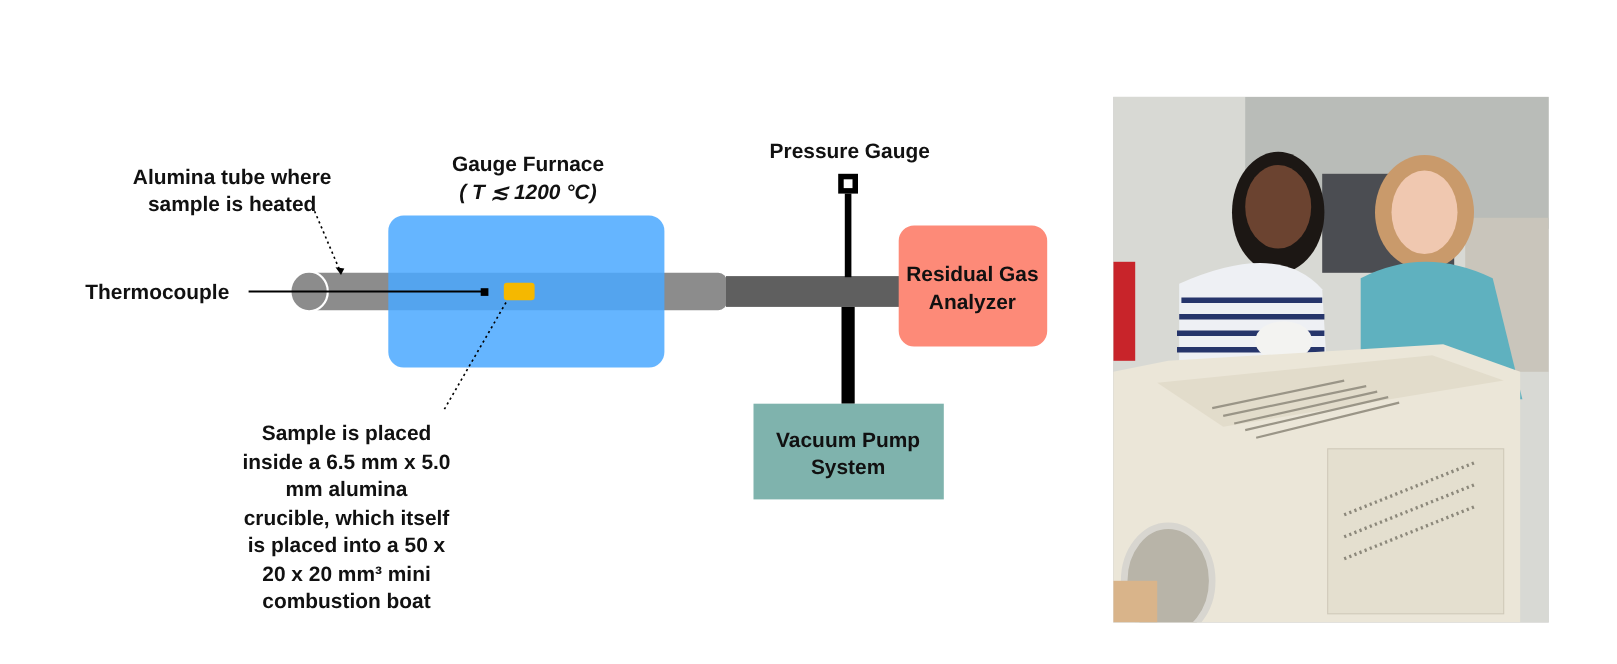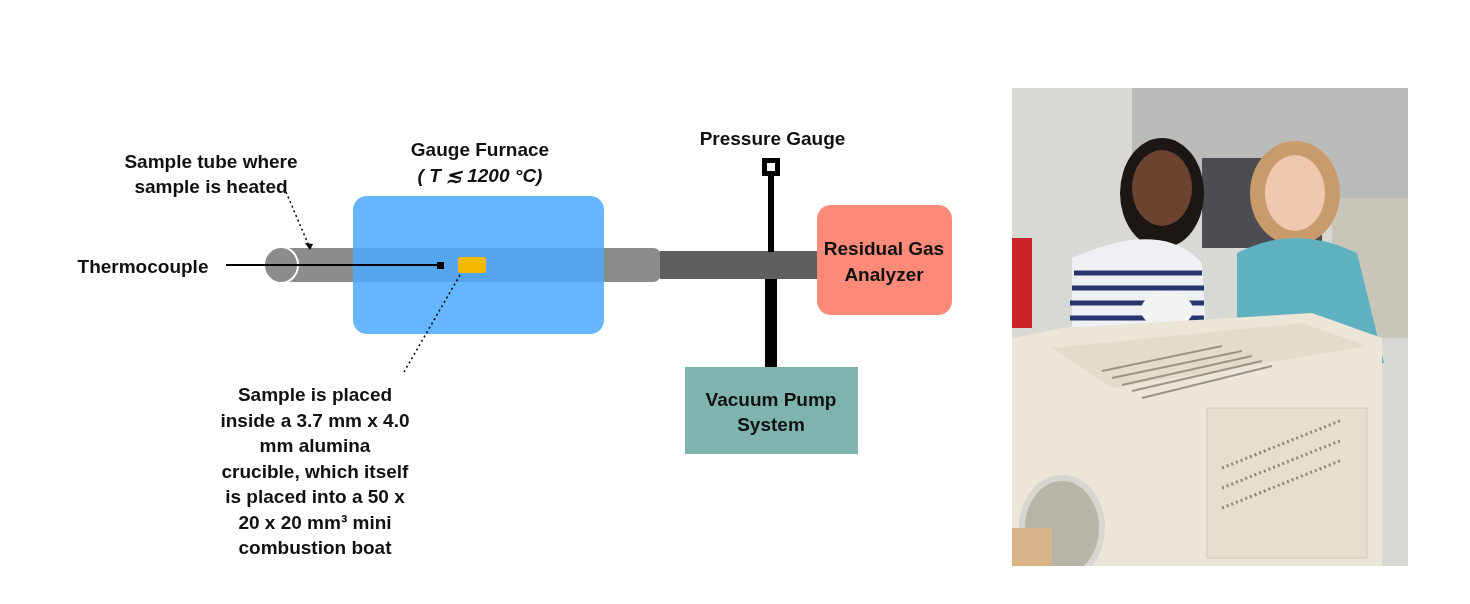--- a/index.html
+++ b/index.html
@@ -40,28 +40,28 @@
 
   <rect x="817" y="205" width="135" height="110" rx="14" fill="#fd8a78"></rect>
   <text class="box-text" x="884" y="255" text-anchor="middle">Residual Gas</text>
   <text class="box-text" x="884" y="281" text-anchor="middle">Analyzer</text>
 
   <rect x="685" y="367" width="173" height="87" fill="#7fb3ad"></rect>
   <text class="box-text" x="771" y="406" text-anchor="middle">Vacuum Pump</text>
   <text class="box-text" x="771" y="431" text-anchor="middle">System</text>
 </svg>
 
-<div class="lbl" style="left:96px; top:149px; width:230px;">Sample tube where
+<div class="lbl" style="left:96px; top:149px; width:230px;">Alumina tube where
 sample is heated</div>
 <div class="lbl" style="left:380px; top:137px; width:200px;">Gauge Furnace</div>
 <div class="lbl" style="left:380px; top:163px; width:200px;font-style:italic;">( T ≲ 1200 °C)</div>
 <div class="lbl" style="left:68px; top:254px; width:150px; text-align:center;">Thermocouple</div>
 <div class="lbl" style="left:680px; top:126px; width:185px;">Pressure Gauge</div>
 <div class="lbl" style="left:200px; top:382px; width:230px; line-height:25.5px;">Sample is placed
-inside a 3.7 mm x 4.0
+inside a 6.5 mm x 5.0
 mm alumina
 crucible, which itself
 is placed into a 50 x
 20 x 20 mm³ mini
 combustion boat</div>
 
 <div class="photo" title="">
   <svg width="396" height="478">
 
     <rect x="0" y="0" width="396" height="478" fill="#d8d9d4"></rect>

